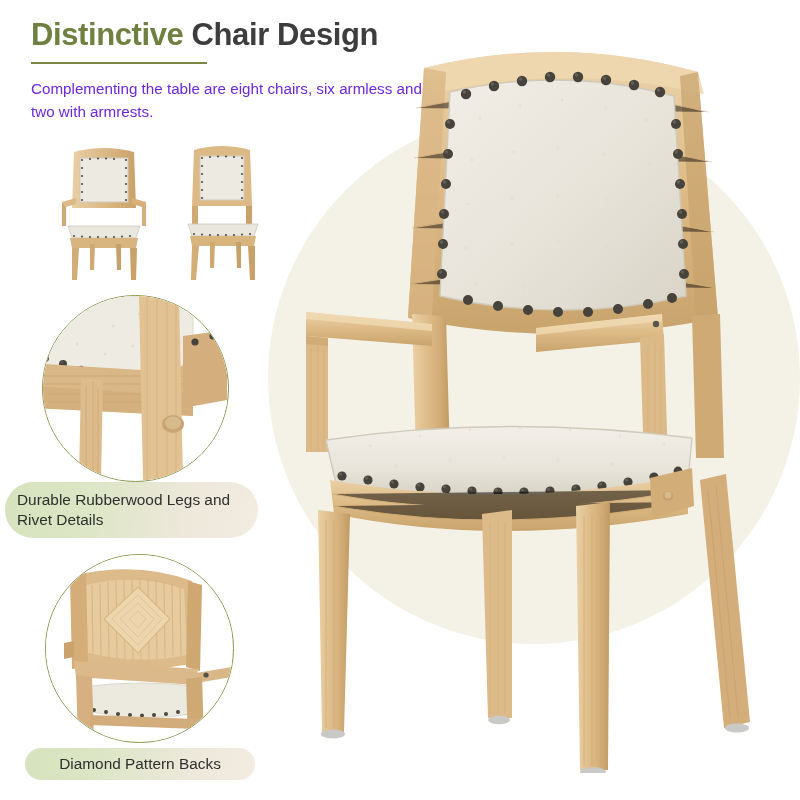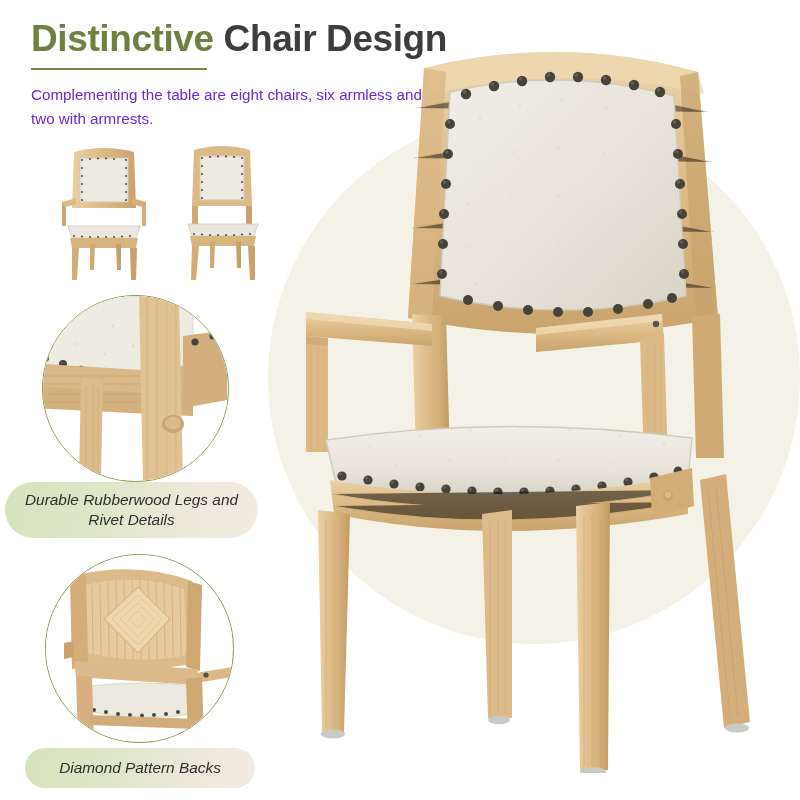--- a/index.html
+++ b/index.html
@@ -16,21 +16,21 @@
   .backdrop-circle {
     position: absolute;
     left: 268px; top: 112px;
     width: 532px; height: 532px;
     border-radius: 50%;
     background: #f4f2e6;
   }
 
   
   .header { position: absolute; left: 31px; top: 18px; width: 440px; }
-  .title { font-size: 37px; font-weight: bold; letter-spacing: -0.4px; line-height: 1.12; white-space: nowrap; }
+  .title { font-size: 31px; font-weight: bold; letter-spacing: -0.4px; line-height: 1.12; white-space: nowrap; }
   .title .accent { color: #6f8040; }
   .title .dark   { color: #3d3d3d; }
   .rule { margin-top: 9px; width: 176px; height: 2px; background: #7d8741; }
   .subtitle {
     margin-top: 13px; font-size: 15.2px; color: #6d28d9;
     line-height: 1.52; width: 410px; font-weight: normal;
   }
 
   
   .thumbs { position: absolute; left: 56px; top: 140px; width: 215px; height: 142px; }
@@ -43,26 +43,25 @@
     position: absolute; border-radius: 50%;
     border: 1.6px solid #88974e; overflow: hidden; background: #ffffff;
   }
   #detail-1 { left: 42px; top: 295px; width: 187px; height: 187px; }
   #detail-2 { left: 45px; top: 554px; width: 189px; height: 189px; }
 
   
   .pill {
     position: absolute; height: 56px; border-radius: 28px;
     display: flex; align-items: center; justify-content: center;
-    text-align: center; color: #2f2f2f; font-size: 15.4px; line-height: 1.33;
+    text-align: left; color: #2f2f2f; font-size: 15.4px; line-height: 1.33;
     background: linear-gradient(100deg, #d6e2bd 0%, #dde6c6 34%, #ece8da 70%, #f3ece1 100%);
-    font-style: italic;
   }
   #pill-1 { left: 5px; top: 482px; width: 253px; padding: 0 12px; }
-  #pill-2 { left: 25px; top: 748px; width: 230px; height: 40px; border-radius: 24px; }
+  #pill-2 { left: 25px; top: 748px; width: 230px; height: 32px; border-radius: 24px; }
 
   svg { display: block; }
 </style>
 </head>
 <body>
 
 <div id="stage">
 
   <div class="backdrop-circle"></div>
 

